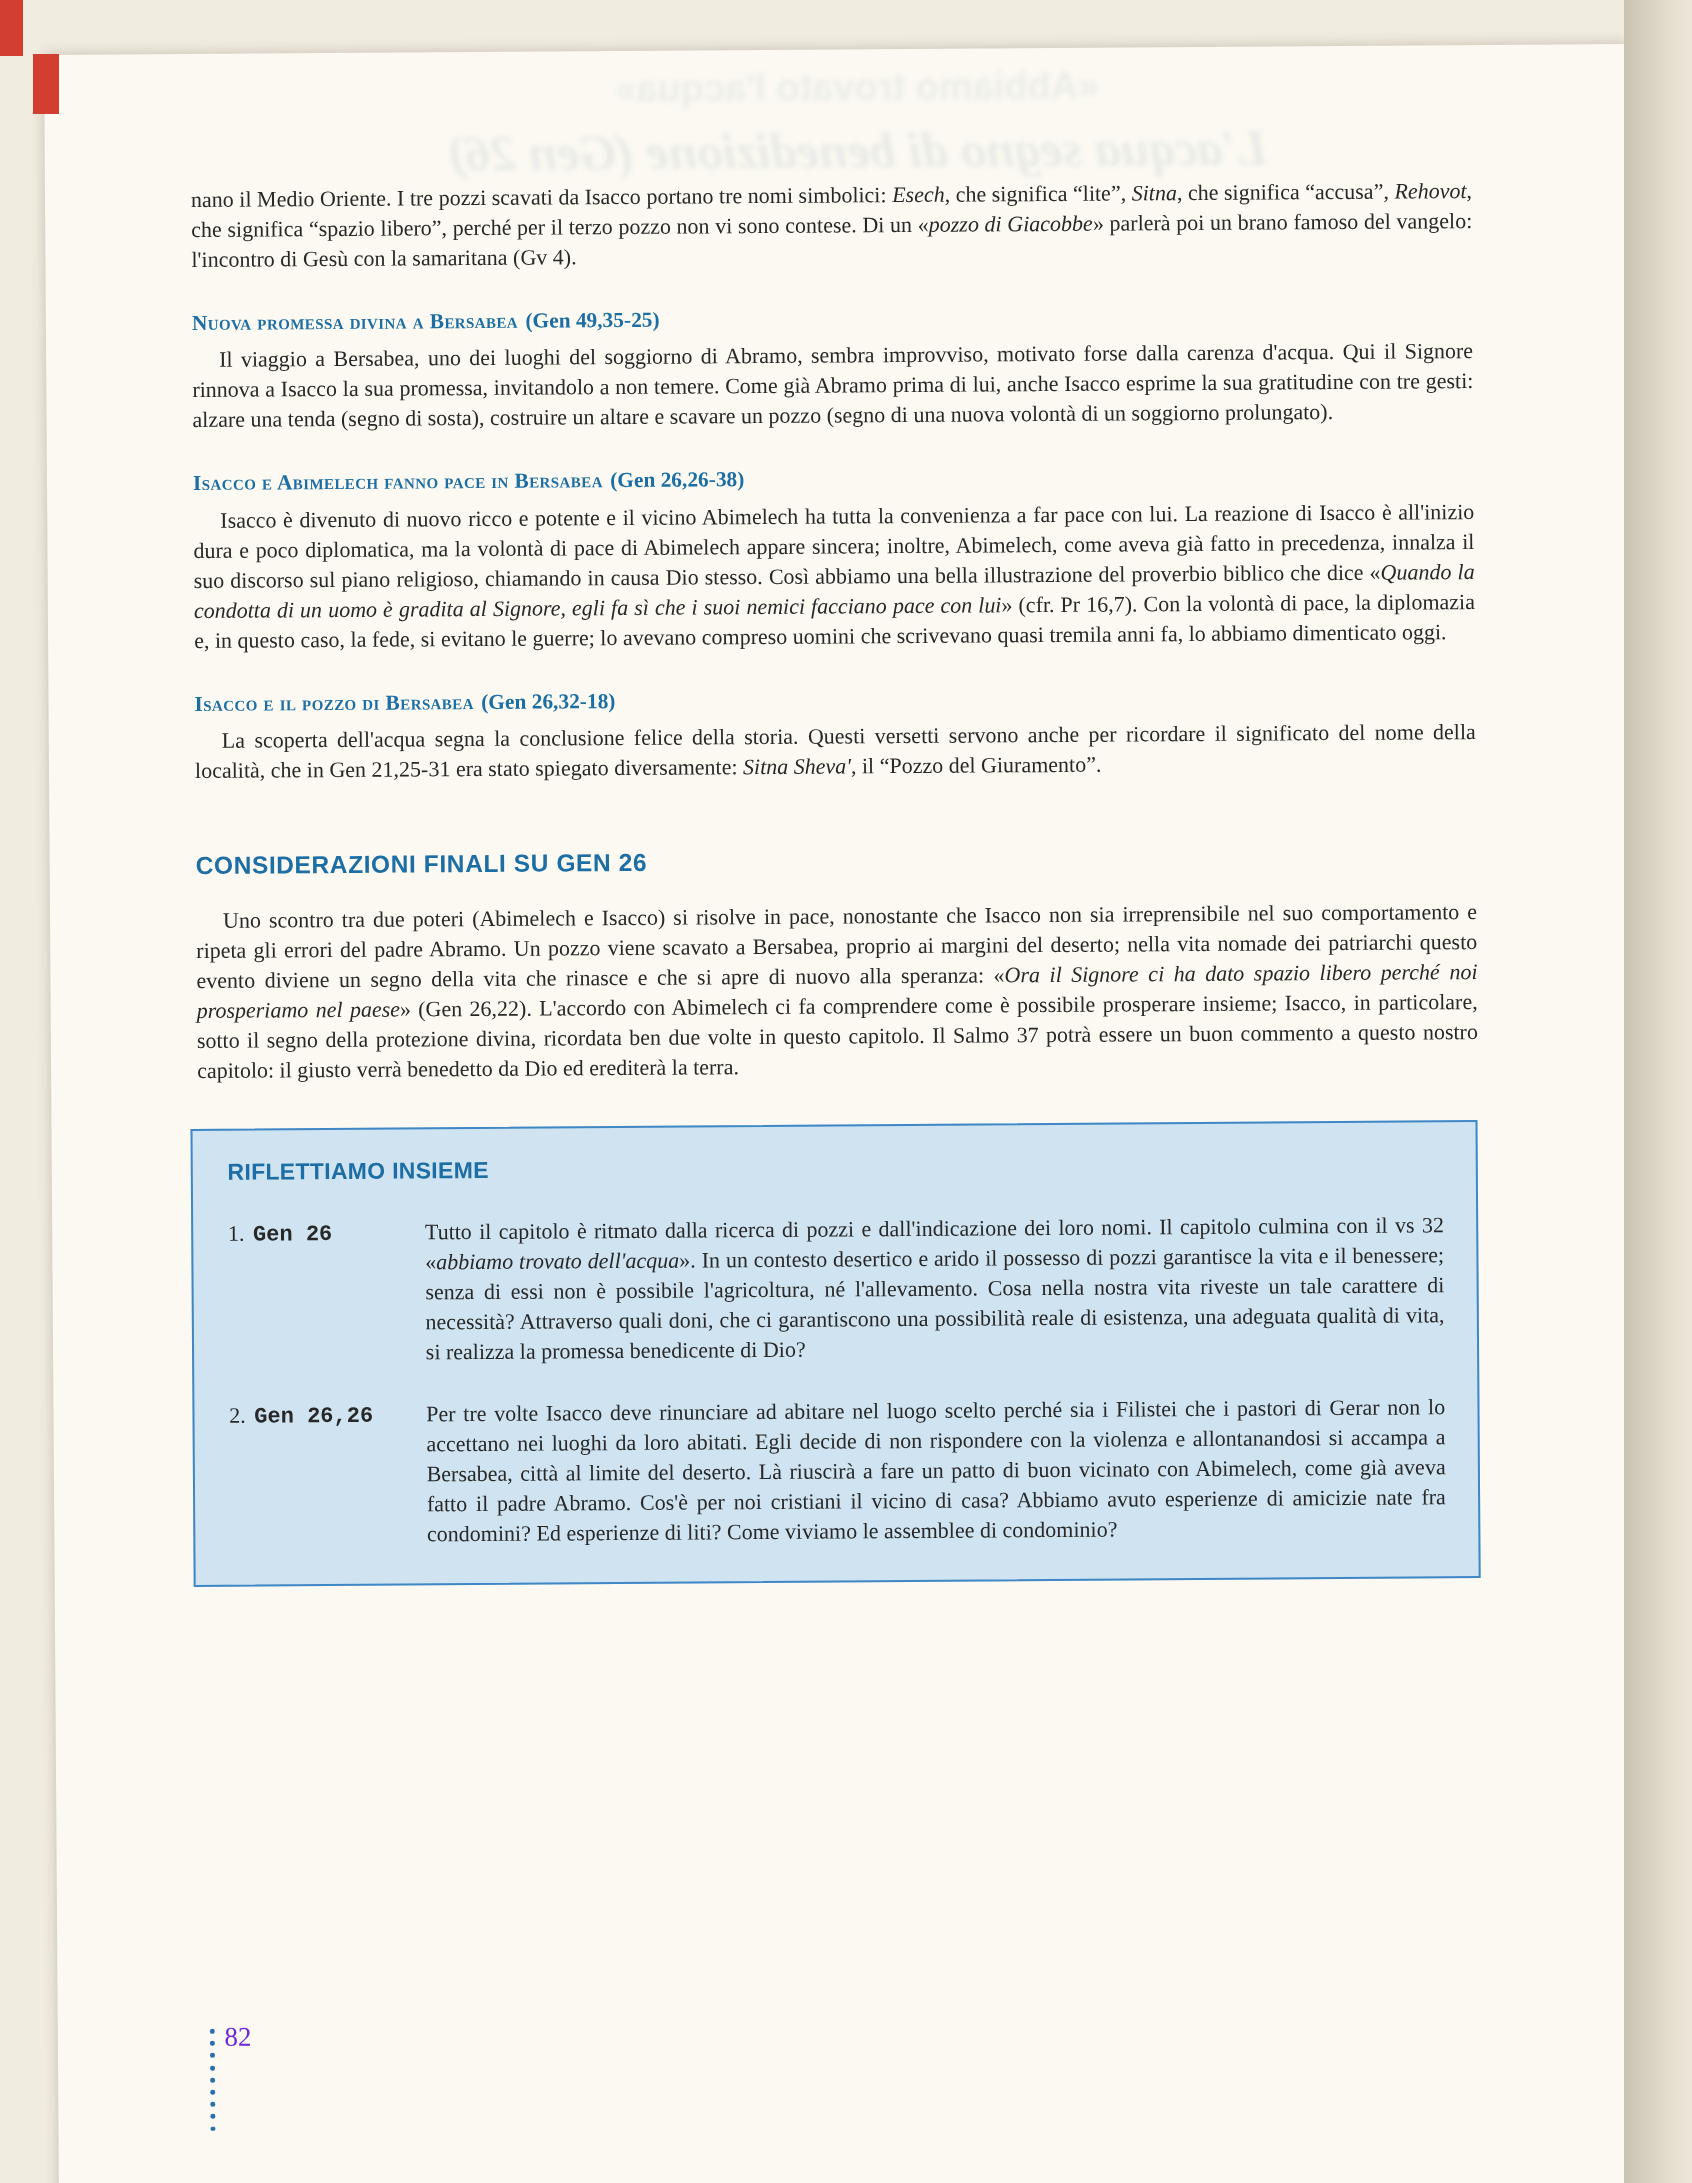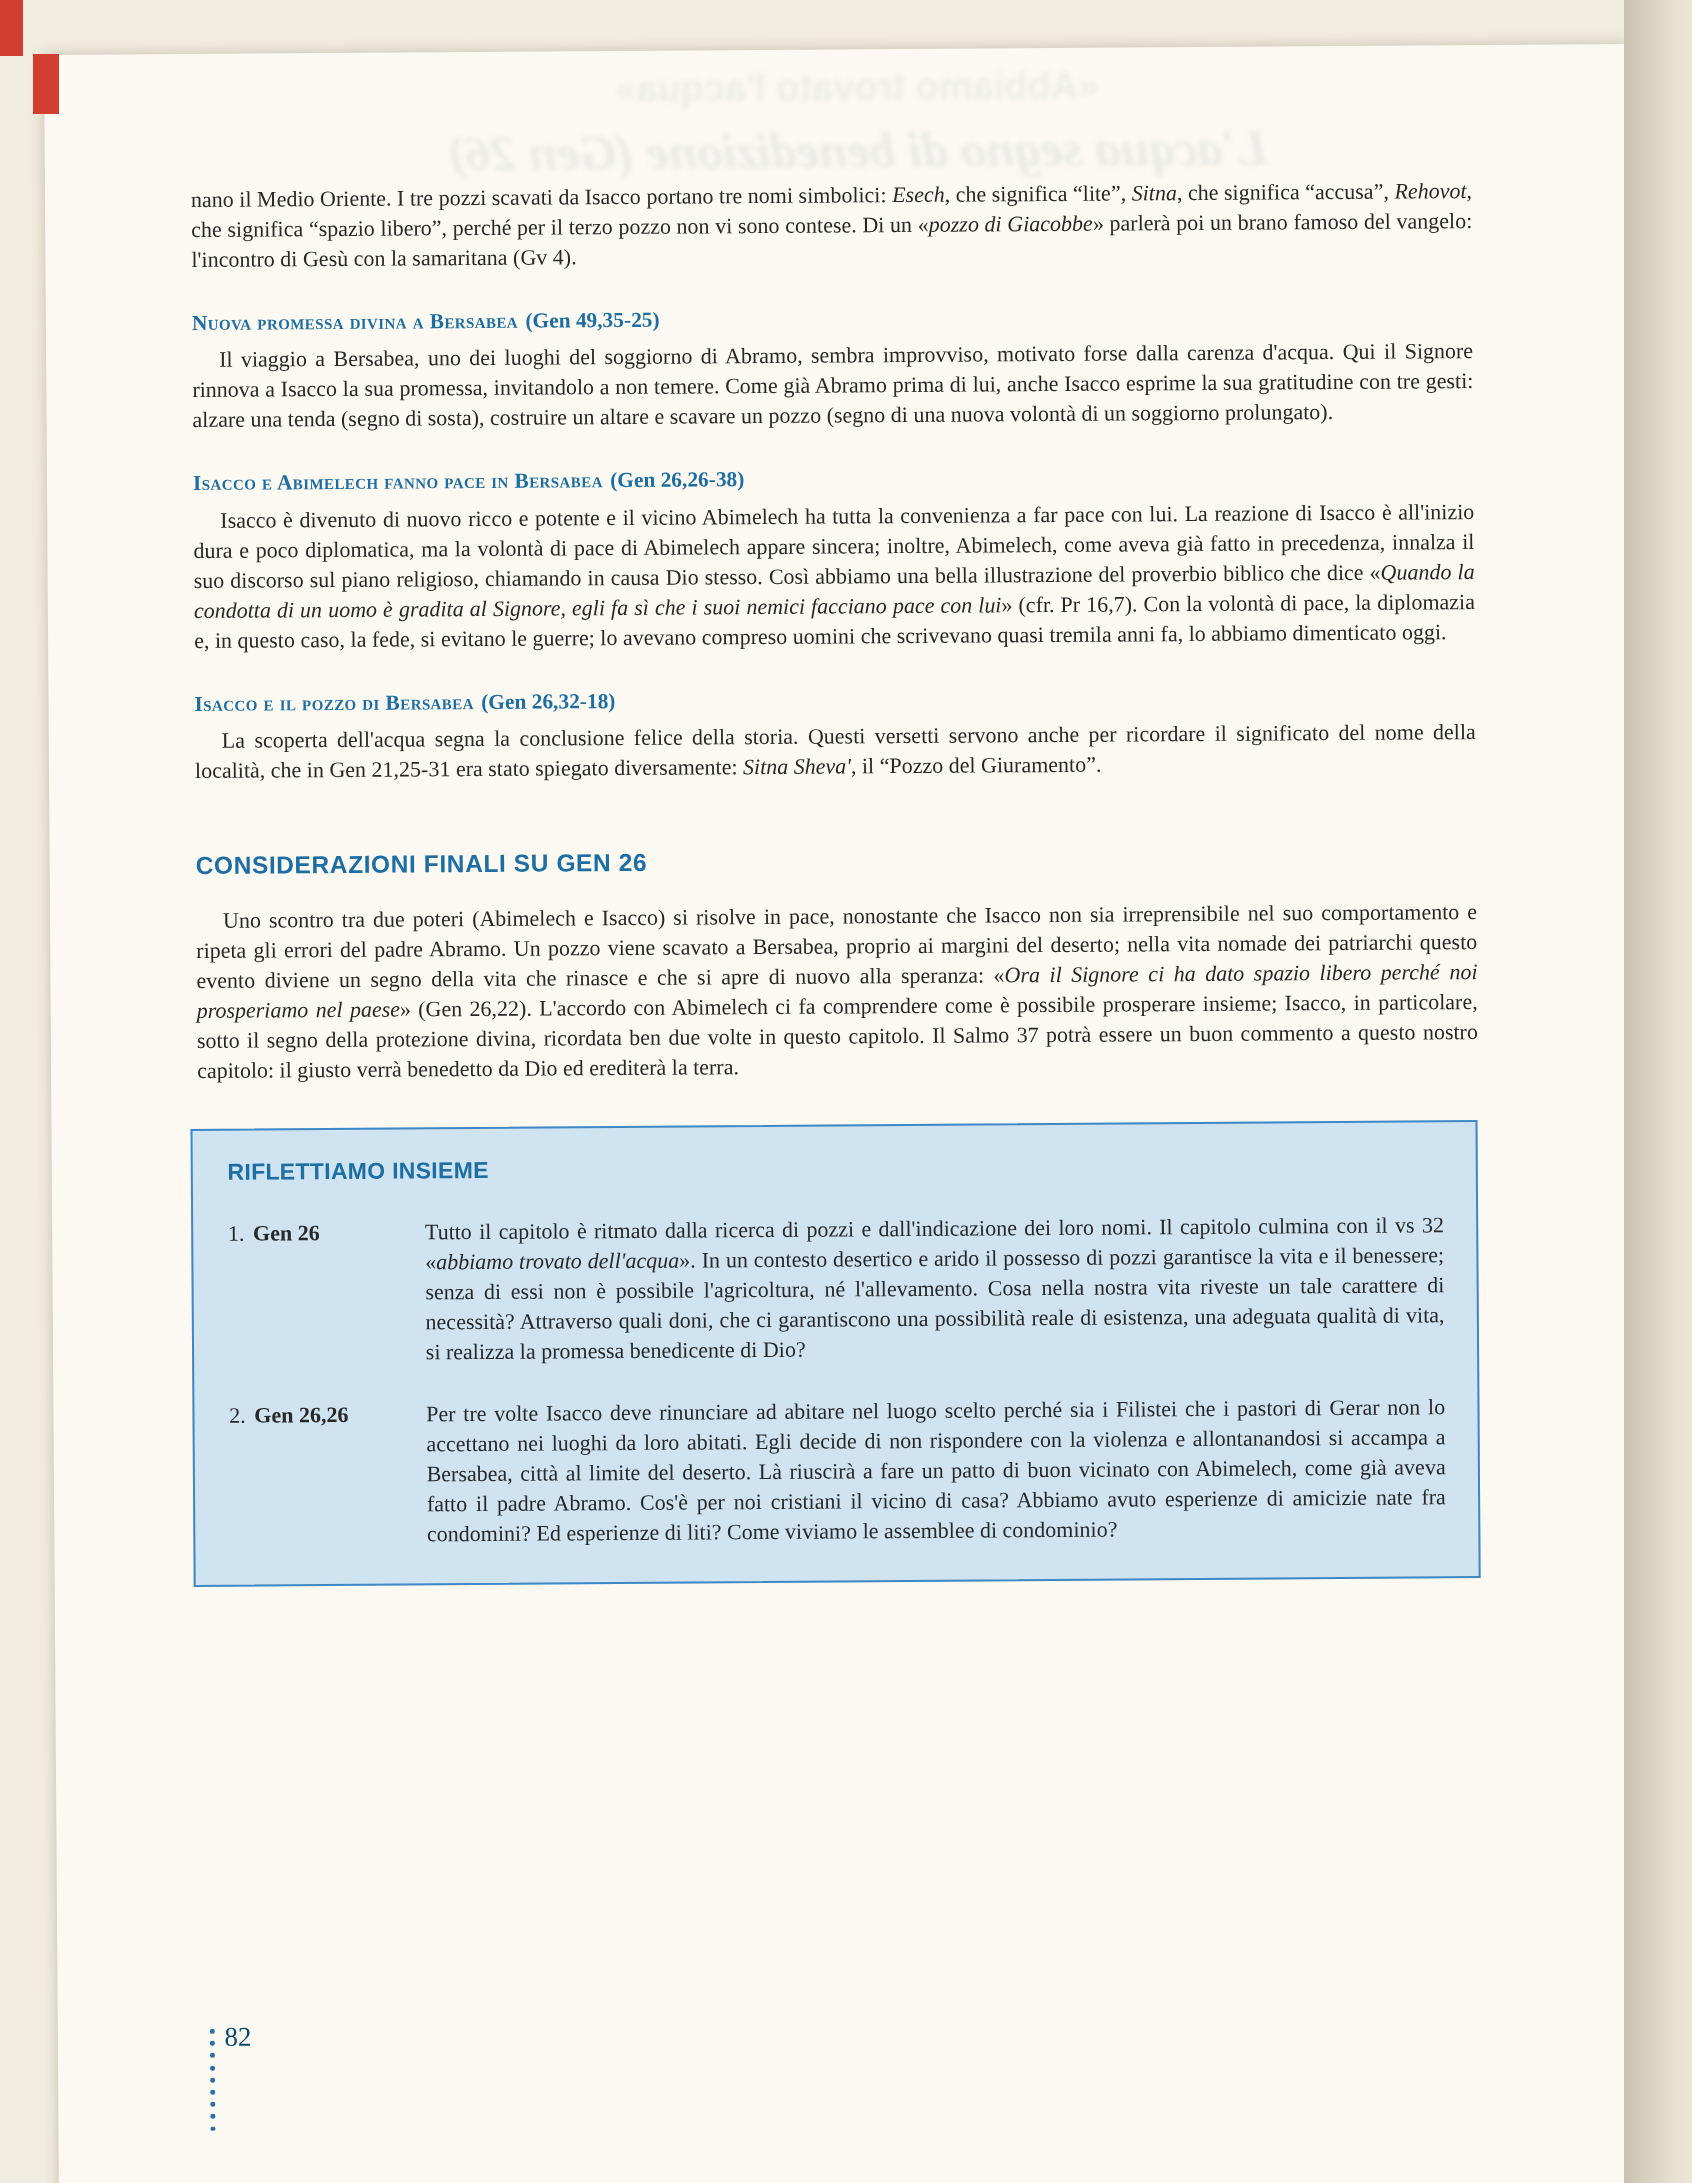--- a/index.html
+++ b/index.html
@@ -71,29 +71,29 @@
   }
   .box-title{
     color:var(--heading,#1c6ea4);
     font-family:"Liberation Sans",sans-serif;
     font-weight:bold;font-size:23px;letter-spacing:0.3px;
     margin-bottom:32px;text-align:left;
   }
   .box-item{display:flex;margin-bottom:32px;}
   .box-item:last-child{margin-bottom:0;}
   .box-item-label{flex:0 0 197px;font-size:22px;line-height:30px;text-align:left;}
-  .box-item-label .ref-b{font-weight:bold;margin-left:8.6px;}
+  .box-item-label .ref-b{font-weight:bold;margin-left:8.6px;font-family:Liberation Mono, monospace;}
   .box-item-text{flex:1;font-size:22px;line-height:30px;text-align:justify;}
 
   .pagenum-block{
     position:absolute;left:152px;top:1969px;display:flex;align-items:flex-start;
   }
   .dots{display:flex;flex-direction:column;gap:7.3px;margin-right:9.8px;padding-top:6.1px;}
   .dot{width:4.9px;height:4.9px;border-radius:50%;background:var(--dot,#2a6fad);}
-  .page-number{font-size:27px;color:#0c4a6e;line-height:29px;}
+  .page-number{font-size:27px;color:#6d28d9;line-height:29px;}
 
   i{font-style:italic;}
 </style>
 </head>
 <body>
 
 <div class="red-mark red-a"></div>
 <div class="red-mark red-b"></div>
 <div class="bed-shade"></div>
 

